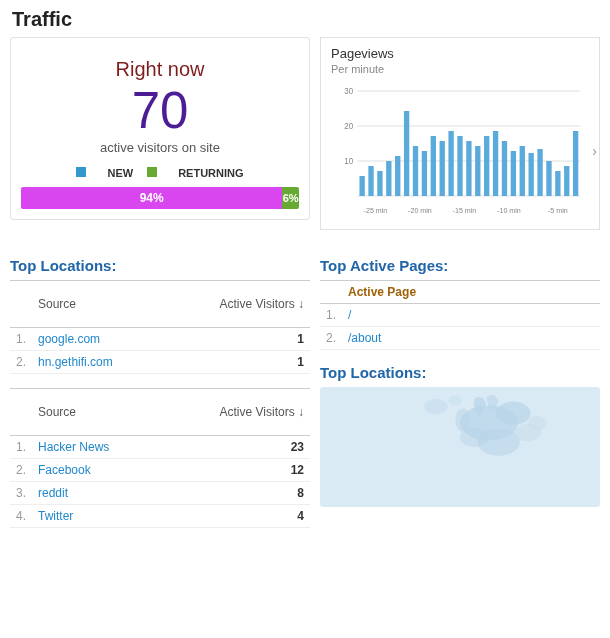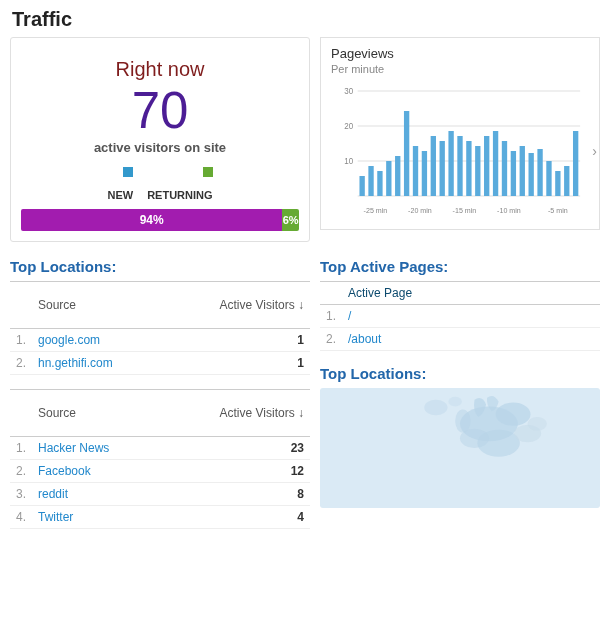--- a/index.html
+++ b/index.html
@@ -51,55 +51,53 @@
       font-size: 51px;
       color: #4c1d95;
       font-weight: normal;
       line-height: 1;
       margin-bottom: 4px;
     }
     .right-now-sublabel {
       font-size: 13px;
       color: #555;
       margin-bottom: 12px;
-      font-weight: bold;
     }
     .legend {
       display: flex;
       justify-content: center;
       gap: 14px;
       margin-bottom: 8px;
       font-size: 11px;
       font-weight: bold;
     }
     .legend-item {
       display: flex;
-      align-items: flex-end;
-      gap: 12px;
-      flex-direction: column;
+      align-items: flex-start;
+      gap: 21px;
     }
     .legend-dot-blue {
       width: 10px; height: 10px;
       background: #3399cc;
       display: inline-block;
     }
     .legend-dot-green {
       width: 10px; height: 10px;
       background: #66aa33;
       display: inline-block;
     }
     .progress-bar-container {
       width: 100%;
       height: 22px;
       display: flex;
       border-radius: 2px;
       overflow: hidden;
     }
     .progress-bar-blue {
-      background: #a21caf;
+      background: #d946ef;
       display: flex;
       align-items: center;
       justify-content: center;
       color: #fff;
       font-size: 12px;
       font-weight: bold;
     }
     .progress-bar-green {
       background: #66aa33;
       display: flex;
@@ -225,22 +223,22 @@
       border-collapse: collapse;
       font-size: 12px;
       margin-bottom: 14px;
     }
     .active-pages-table thead tr {
       border-top: 1px solid #ccc;
       border-bottom: 1px solid #ccc;
     }
     .active-pages-table thead th {
       padding: 4px 6px;
-      color: #0c4a6e;
-      font-weight: normal;
+      color: #a16207;
+      font-weight: bold;
       text-align: left;
     }
     .active-pages-table tbody tr {
       border-bottom: 1px solid #eee;
     }
     .active-pages-table tbody td {
       padding: 4px 6px;
     }
     .active-pages-table tbody td.num {
       color: #999;

